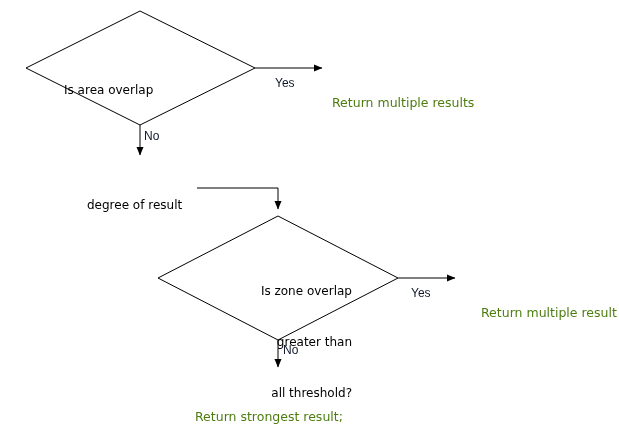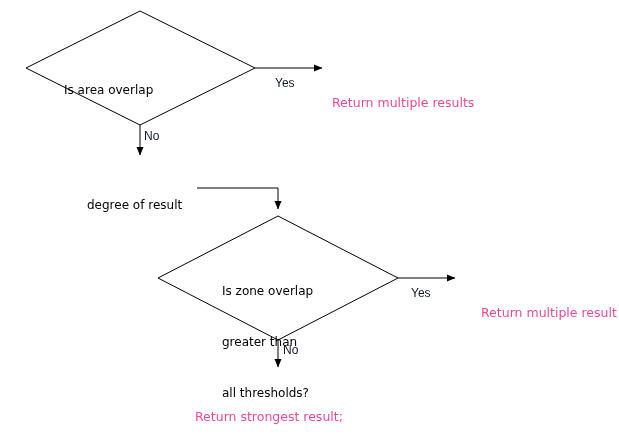--- a/index.html
+++ b/index.html
@@ -42,21 +42,21 @@
     font-size: 12px;
     line-height: 14px;
     color: #0f172a;
     white-space: pre;
   }
   .terminal-text {
     position: absolute;
     font-family: "DejaVu Sans", sans-serif;
     font-size: 12.5px;
     line-height: 17px;
-    color: #ec4899;
+    color: #4d7c0f;
     white-space: pre;
   }
   .txt-line { display: block; }
 </style>
 </head>
 <body>
 
 <div id="flowchart-root">
 
   <svg id="flow-svg" viewBox="0 0 619 440" xmlns="http://www.w3.org/2000/svg">
@@ -90,24 +90,24 @@
   <div class="edge-label" style="left:144px; top:129px;">No</div>
 
   <div class="terminal-text" style="left:332px; top:60px;">
     <span class="txt-line">Return multiple results</span>
   </div>
 
   <div class="node-text" style="left:87px; top:163px; width:175px;">
     <span class="txt-line">degree of result</span>
   </div>
 
-  <div class="node-text" style="left:222px; top:249px; width:130px;">
+  <div class="node-text" style="left:222px; top:249px; width:130px;text-align:right;">
     <span class="txt-line">Is zone overlap</span>
     <span class="txt-line">greater than</span>
-    <span class="txt-line">all thresholds?</span>
+    <span class="txt-line">all threshold?</span>
   </div>
 
   <div class="edge-label" style="left:411px; top:286px;">Yes</div>
 
   <div class="edge-label" style="left:283px; top:343px;">No</div>
 
   <div class="terminal-text" style="left:481px; top:270px;">
     <span class="txt-line">Return multiple result</span>
   </div>
 

